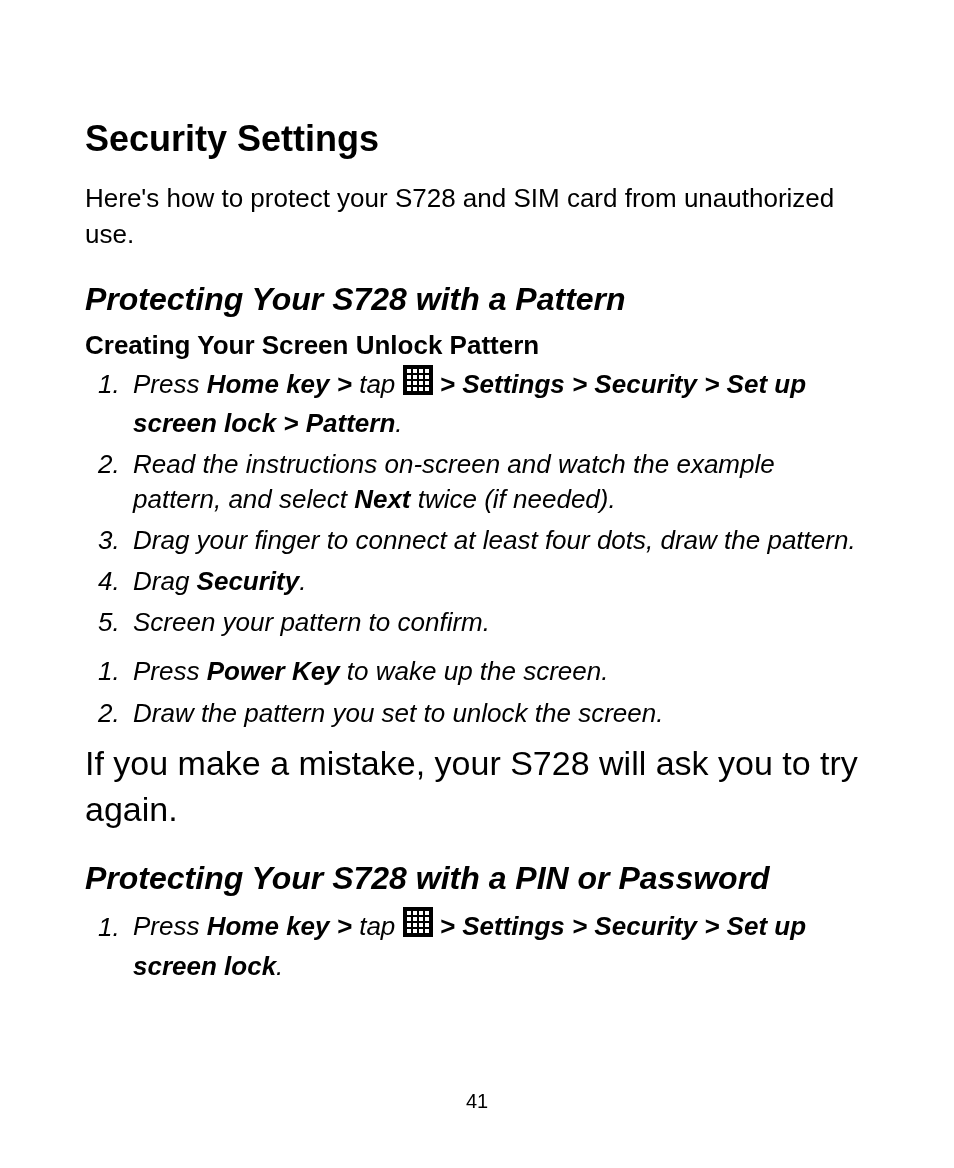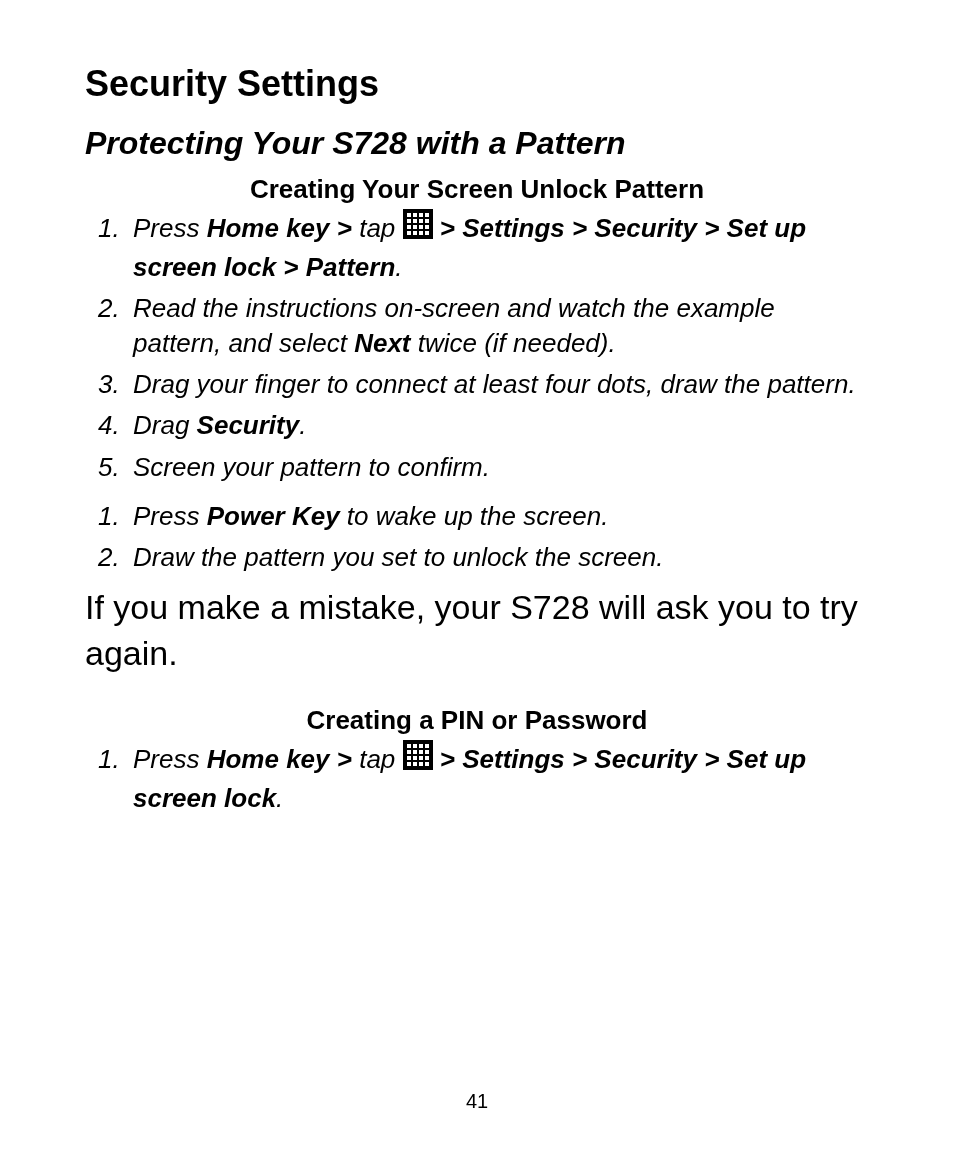--- a/index.html
+++ b/index.html
@@ -6,21 +6,21 @@
     margin: 0;
     padding: 0;
     background: #fff;
     font-family: Arial, Helvetica, sans-serif;
     color: #000;
     width: 954px;
     height: 1168px;
     box-sizing: border-box;
   }
   .page {
-    padding: 63px 85px 40px 85px;
+    padding: 118px 85px 40px 85px;
     box-sizing: border-box;
     width: 100%;
     height: 100%;
     position: relative;
   }
   h1 {
     font-size: 36px;
     font-weight: bold;
     margin: 0 0 20px 0;
   }
@@ -32,21 +32,20 @@
   h2 {
     font-size: 32px;
     font-weight: bold;
     margin: 0 0 12px 0;
     font-style: italic;
   }
   h3 {
     font-size: 26px;
     font-weight: bold;
     margin: 0 0 6px 0;
-    text-align: center;
   }
   ol {
     margin: 0 0 10px 0;
     padding-left: 42px;
     font-size: 26px;
     line-height: 1.35;
   }
   ol li {
     padding-left: 6px;
     margin-bottom: 6px;
@@ -75,20 +74,21 @@
   .section-block { margin-bottom: 28px; }
   .sub-block { margin-bottom: 14px; }
 </style>
 </head>
 <body>
 
 <div class="page">
 
   <h1>Security Settings</h1>
 
+  <p class="intro">Here's how to protect your S728 and SIM card from unauthorized use.</p>
 
   <div class="section-block">
     <h2>Protecting Your S728 with a Pattern</h2>
 
     <div class="sub-block">
       <h3>Creating Your Screen Unlock Pattern</h3>
       <ol>
         <li>
           <span>Press </span><span class="bold">Home key &gt; </span><span>tap </span><span class="grid-icon"><svg width="30" height="30" viewBox="0 0 30 30">
                 <rect x="0" y="0" width="30" height="30" fill="#000"></rect>
@@ -128,23 +128,23 @@
         <li>
           <span>Press </span><span class="bold">Power Key</span><span> to wake up the screen.</span>
         </li>
         <li>Draw the pattern you set to unlock the screen.</li>
       </ol>
       <p class="note">If you make a mistake, your S728 will ask you to try again.</p>
     </div>
   </div>
 
   <div class="section-block">
+    <h2>Protecting Your S728 with a PIN or Password</h2>
 
     <div class="sub-block">
-      <h3>Creating a PIN or Password</h3>
       <ol>
         <li>
           <span>Press </span><span class="bold">Home key &gt; </span><span>tap </span><span class="grid-icon"><svg width="30" height="30" viewBox="0 0 30 30">
                 <rect x="0" y="0" width="30" height="30" fill="#000"></rect>
                 <g fill="#fff">
                   <rect x="4" y="4" width="4" height="4"></rect>
                   <rect x="10" y="4" width="4" height="4"></rect>
                   <rect x="16" y="4" width="4" height="4"></rect>
                   <rect x="22" y="4" width="4" height="4"></rect>
                   <rect x="4" y="10" width="4" height="4"></rect>

